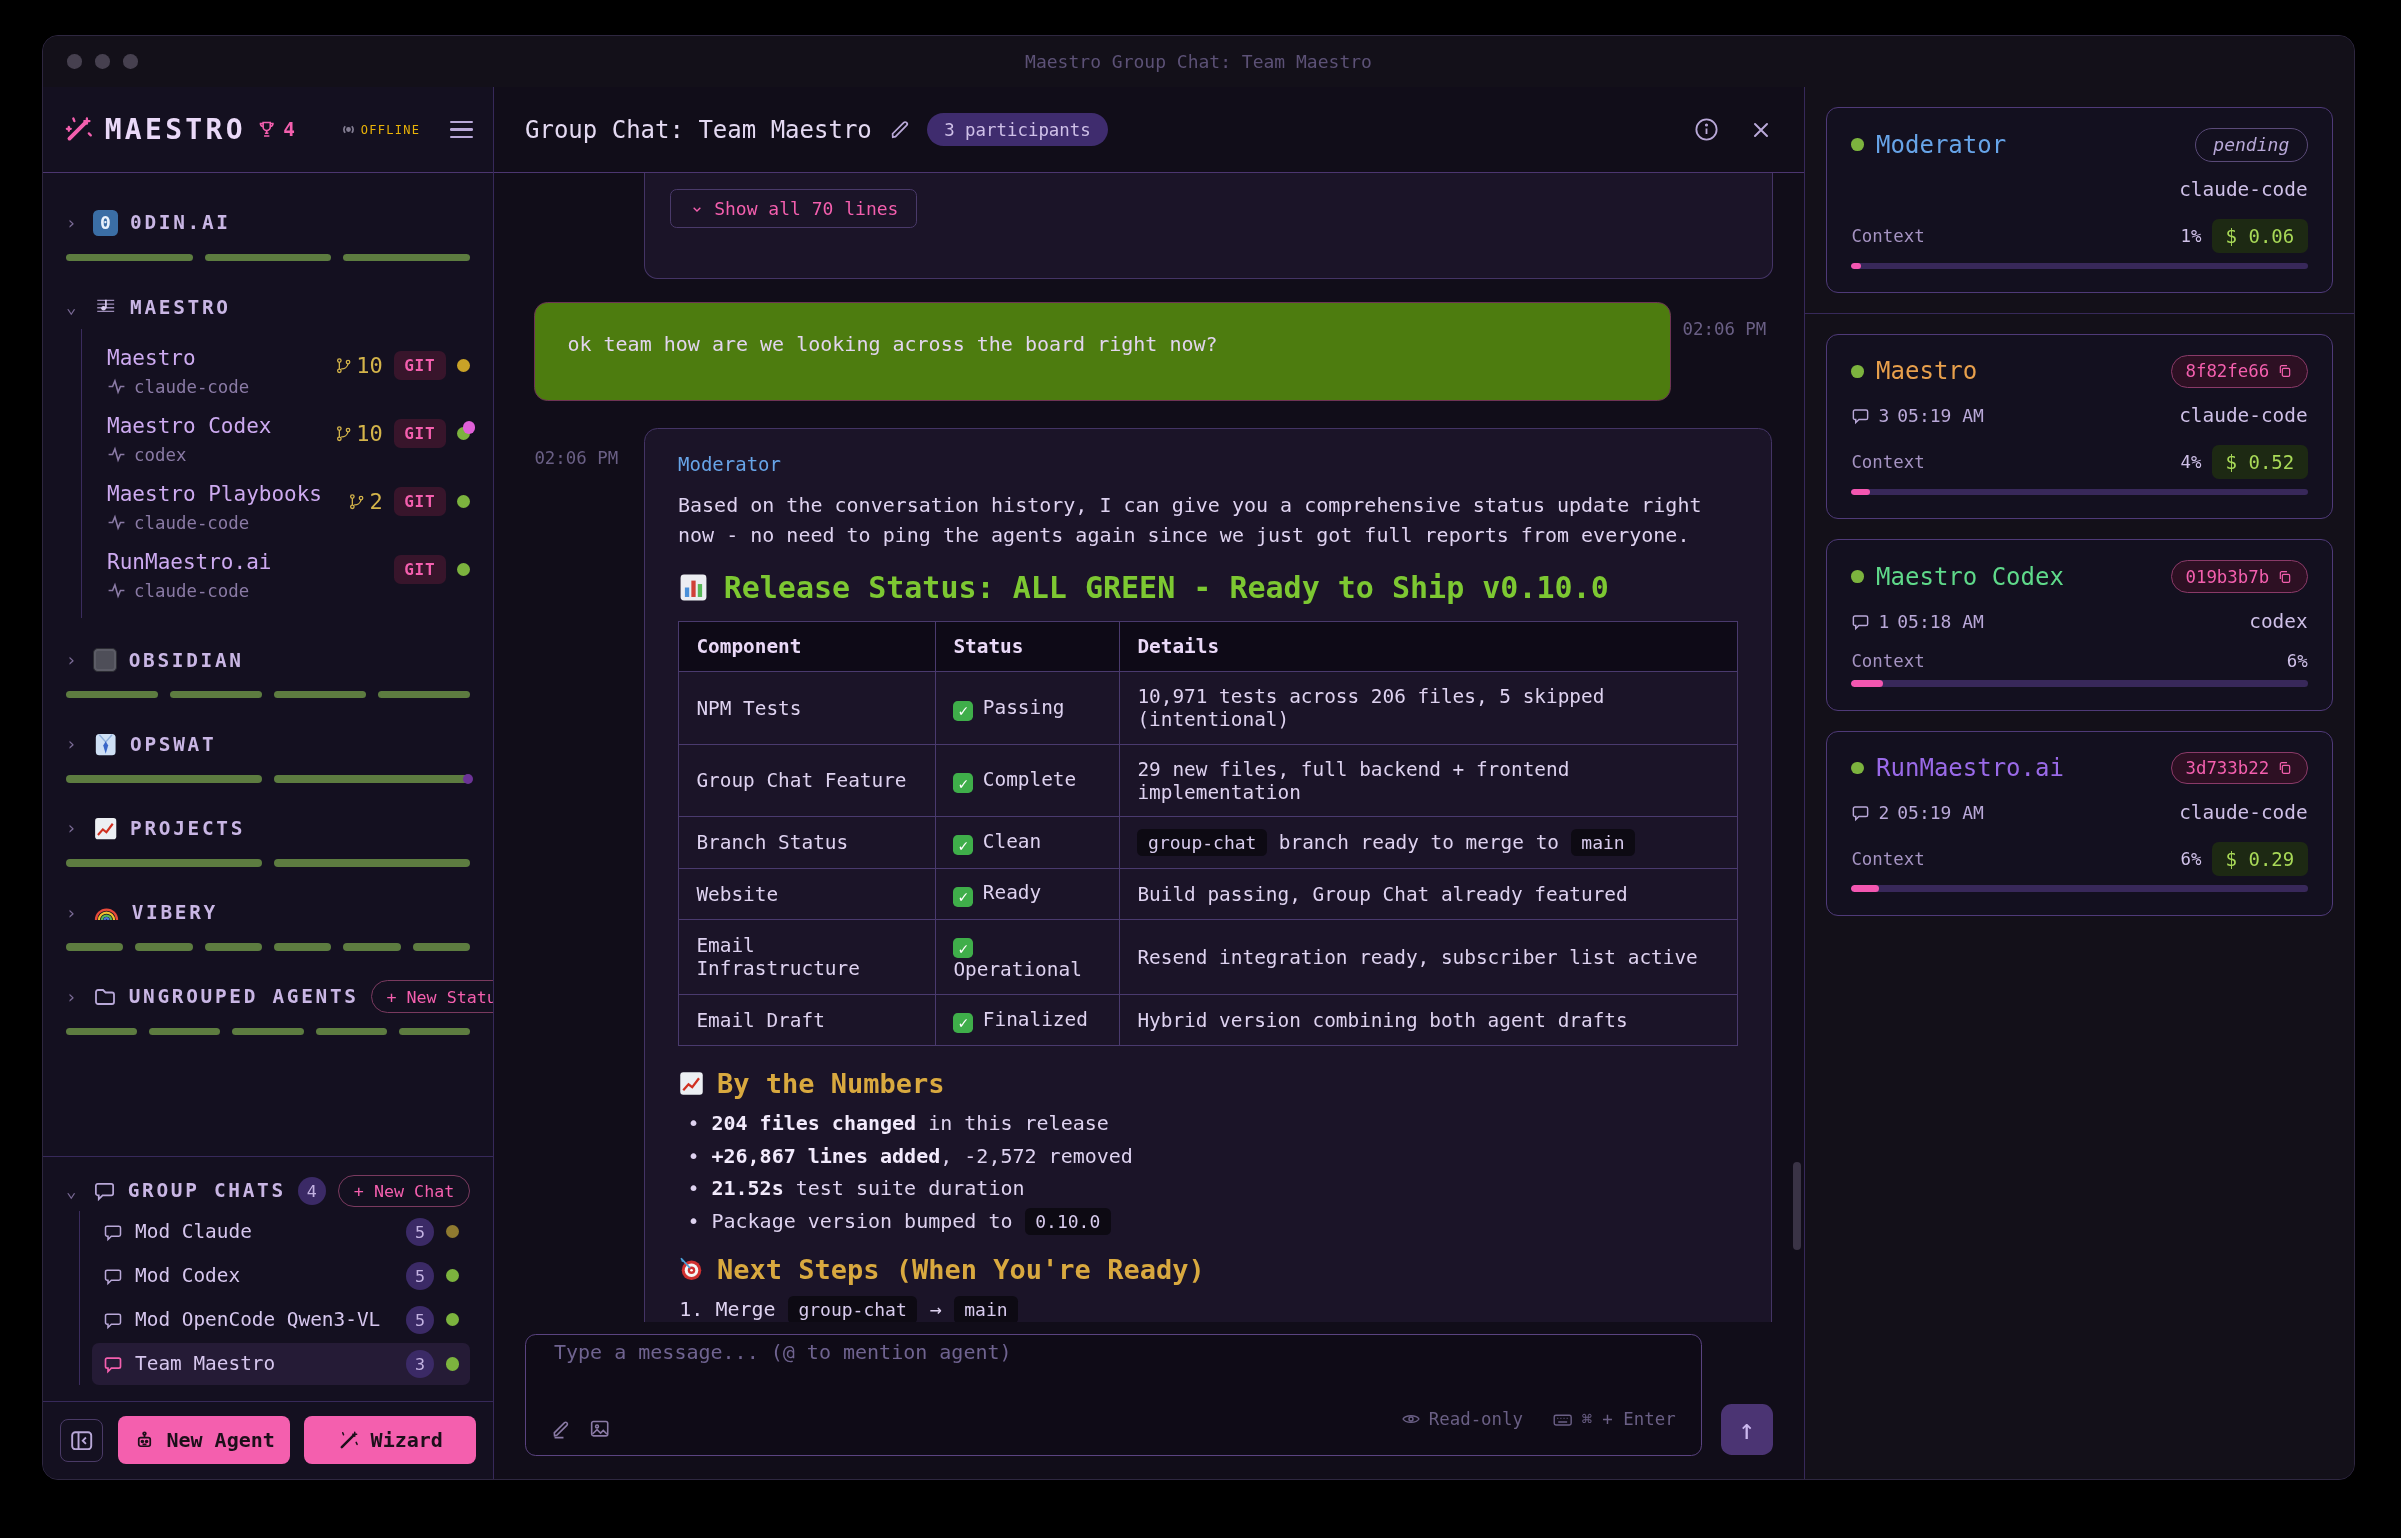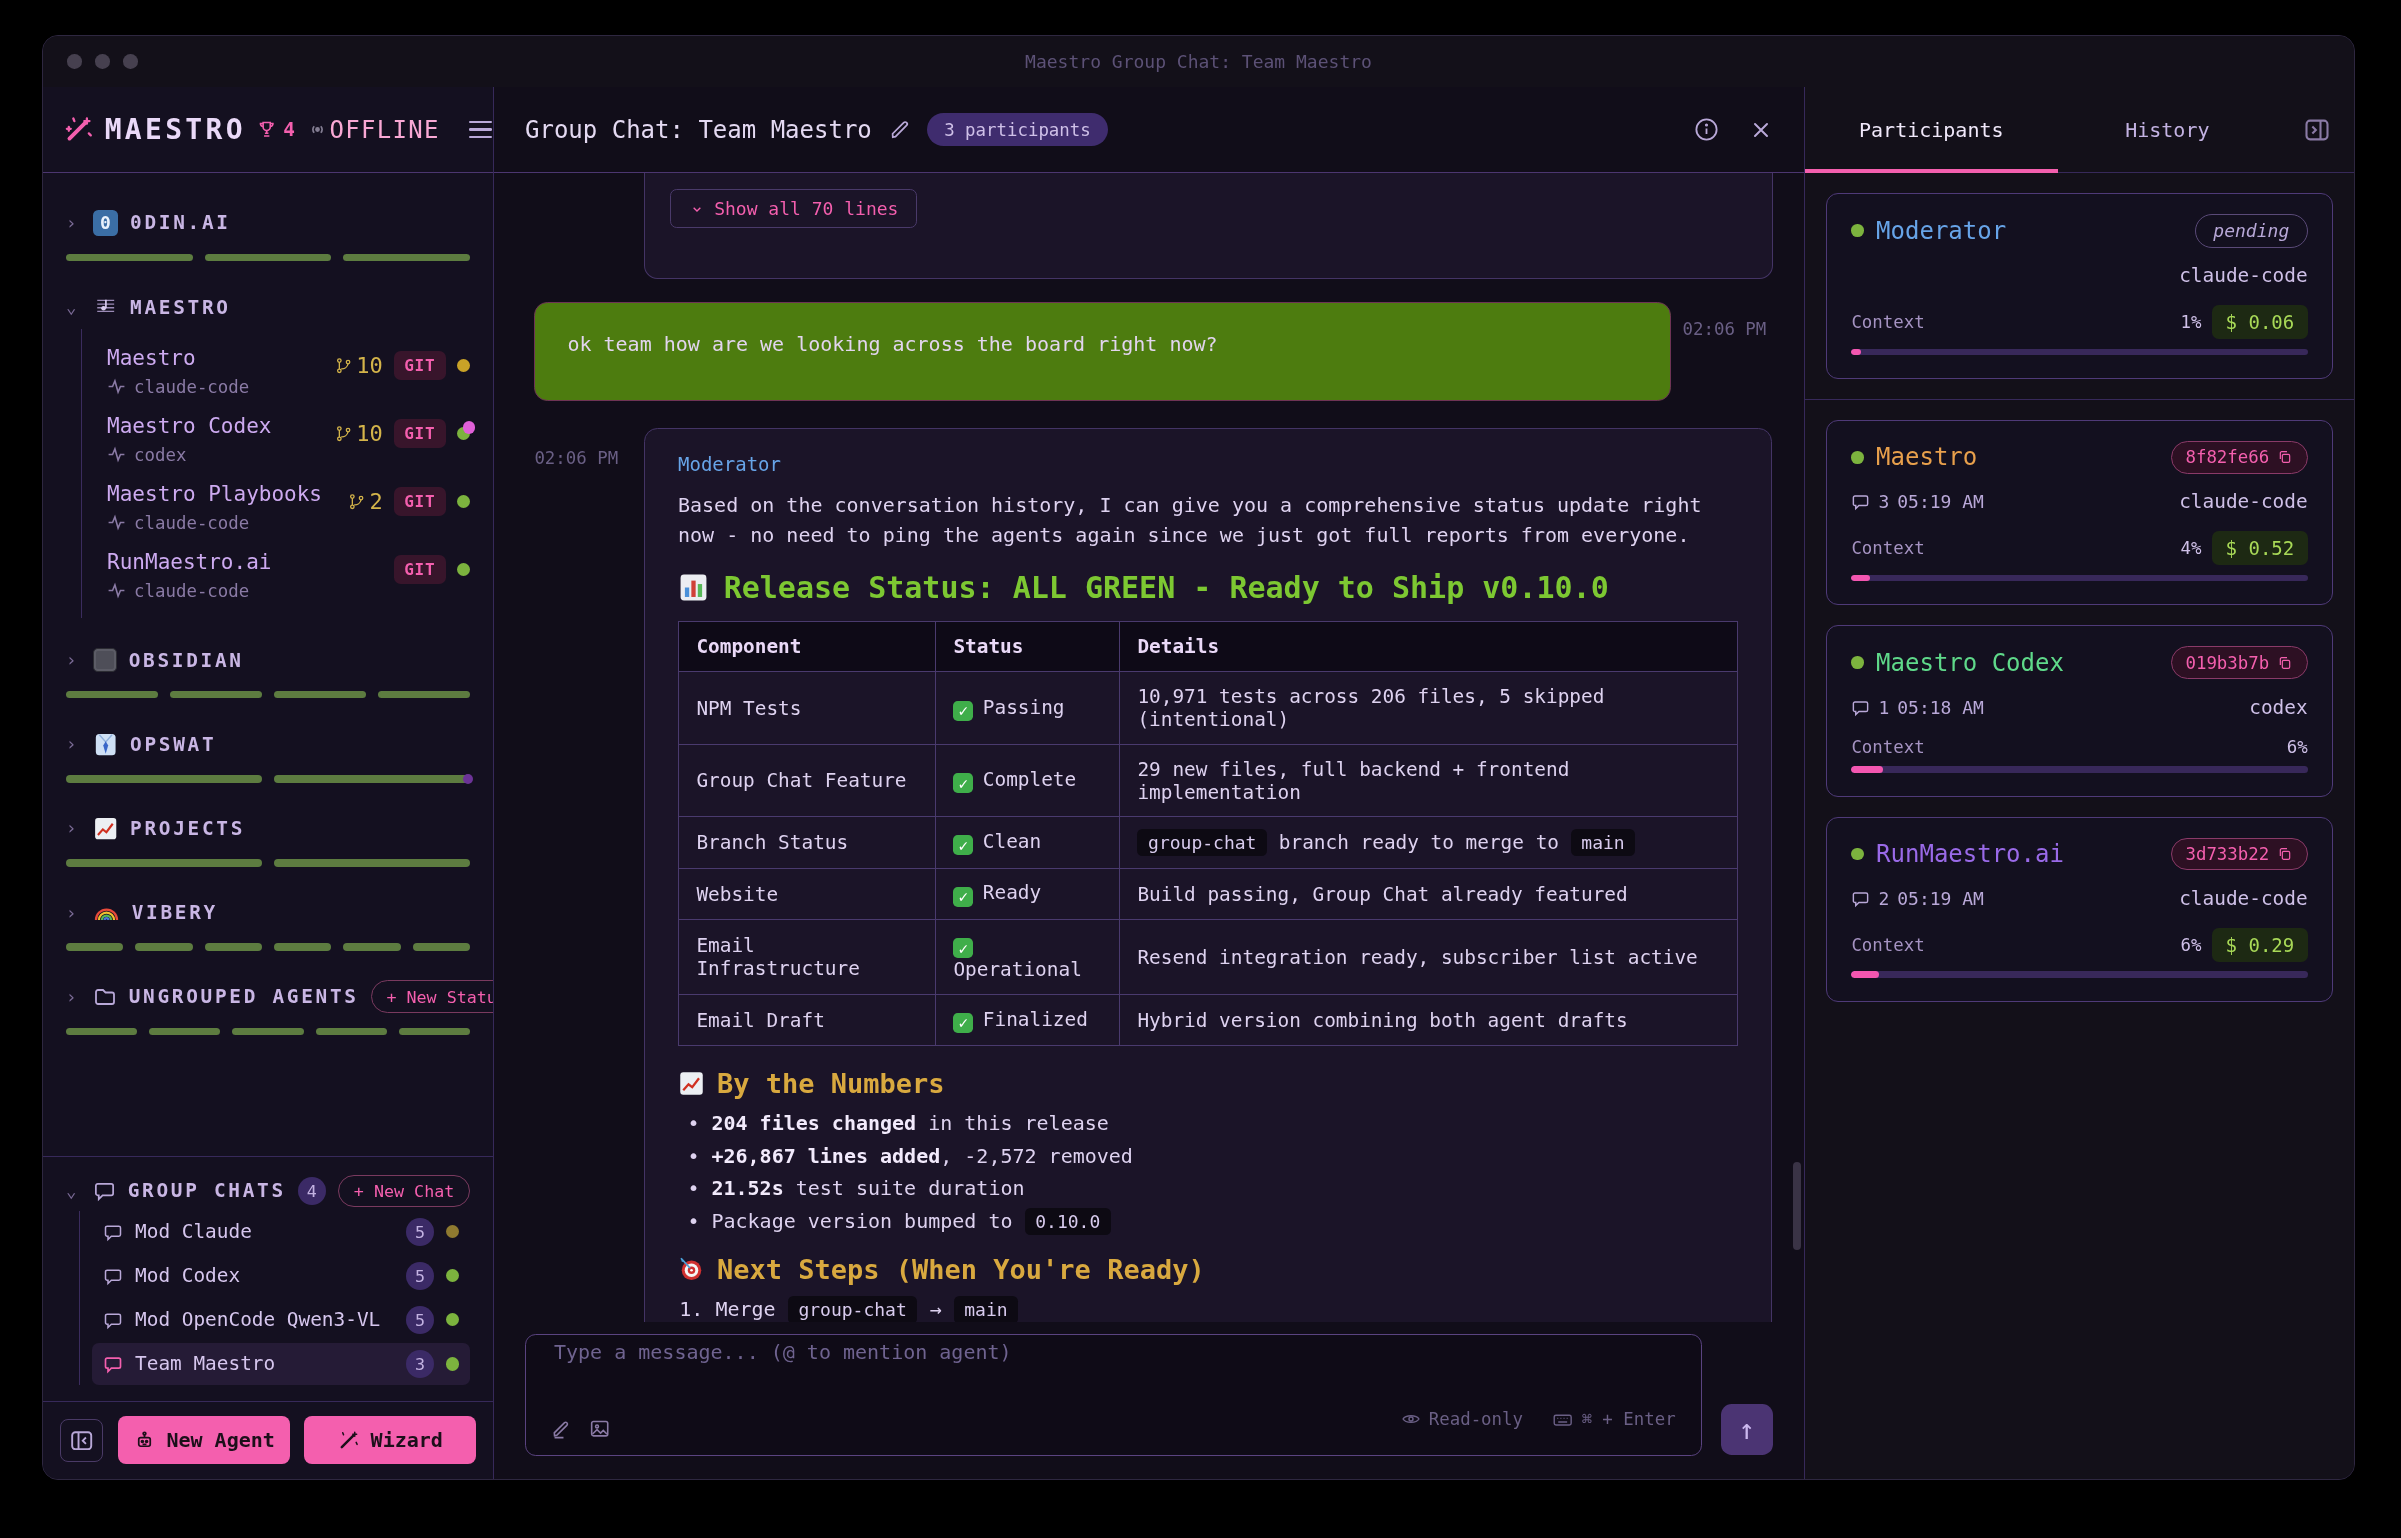--- a/index.html
+++ b/index.html
@@ -16,21 +16,21 @@
   .light { width:14.7px; height:14.7px; border-radius:50%; background:#46404f; }
   .win-title { position:absolute; left:0; right:0; text-align:center; color:#5c5176; font-size:18px; }
 
   .main-row { flex:1; display:flex; min-height:0; }
 
   
   .sidebar { width:451px; flex:none; border-right:0.7px solid #37295a; display:flex; flex-direction:column; background:#141020; }
   .side-head { height:86px; flex:none; border-bottom:0.7px solid #4c3670; display:flex; align-items:center; padding:0 20px; gap:10.7px; }
   .brand { font-size:28px; font-weight:bold; letter-spacing:3.3px; color:#ead9f8; }
   .trophy-wrap { display:flex; align-items:center; gap:5.3px; color:#f45fae; font-size:19.4px; font-weight:bold; }
-  .offline { margin-left:auto; display:flex; align-items:center; gap:1px; color:#f9a8d4; font-size:24px; letter-spacing:1.3px; }
+  .offline { margin-left:auto; display:flex; align-items:center; gap:1px; color:#eab308; font-size:12px; letter-spacing:1.3px; }
   .burger { margin-left:19px; display:flex; flex-direction:column; gap:4.7px; cursor:pointer; }
   .burger span { width:23px; height:2.7px; background:#b9a8d8; border-radius:1.3px; }
 
   .side-scroll { flex:1; min-height:0; padding:13.4px 23px 6.7px; display:flex; flex-direction:column; overflow:hidden; }
 
   .group-row { display:flex; align-items:center; gap:12px; margin-top:19px; min-height:35px; }
   .chev { color:#7a6a95; font-size:17.4px; width:14.7px; flex:none; }
   .g-name { font-size:19.4px; font-weight:bold; letter-spacing:2.7px; color:#c9b6e4; white-space:nowrap; }
   .bars { display:flex; gap:12px; margin:13.4px 0 9.4px; }
   .bar { flex:1; height:7.4px; border-radius:4px; background:#5d7c40; position:relative; }
@@ -688,32 +688,20 @@
             </span>
           </div>
         </div>
         <button class="send-btn">
             <span>↑</span>
           </button>
       </div>
     </div>
 
     <div class="panel">
-      <div class="tabs">
-        <div class="tab tab-1">Participants</div>
-        <div class="tab tab-2">History</div>
-        <span class="panel-collapse">
-          <svg width="28" height="28" viewBox="0 0 24 24" fill="none" stroke="#8a7aa5" stroke-width="1.8">
-              <rect x="3" y="4" width="18" height="16" rx="3"></rect>
-              <path d="M15 4v16"></path>
-              <path d="M8 9l3 3-3 3"></path>
-            </svg>
-        </span>
-        <div class="tab-underline"></div>
-      </div>
 
       <div class="cards">
 
         <div class="card">
           <div class="card-row1">
             <span class="p-dot"></span>
             <span class="p-name n-blue">Moderator</span>
             <span class="pending-badge">pending</span>
           </div>
           <div class="card-row2">

